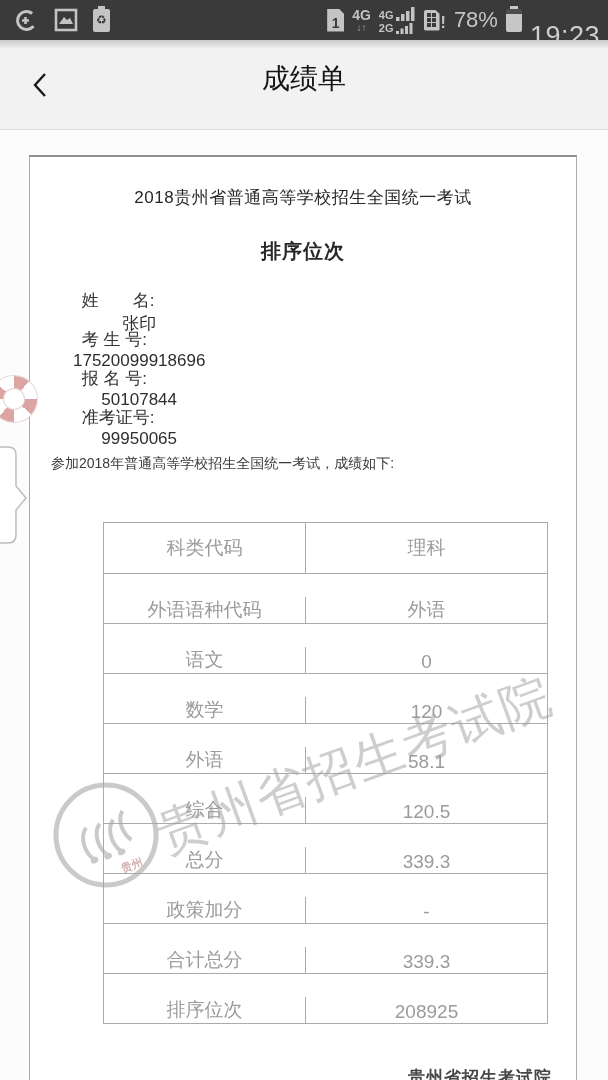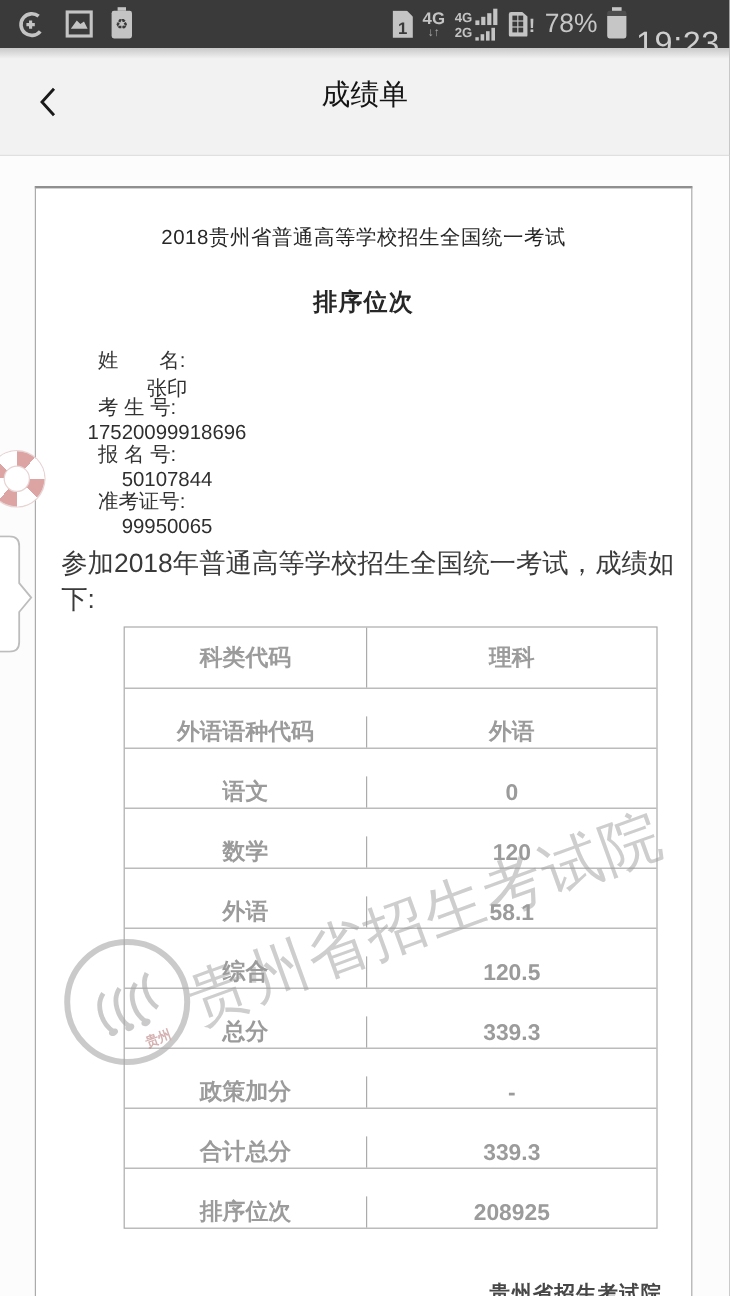--- a/index.html
+++ b/index.html
@@ -43,39 +43,39 @@
 
   
   .nav-bar{ position:absolute; left:0; top:40px; width:608px; height:90px;
             background:#f2f2f2; border-bottom:1px solid #e0e0e0; }
   .nav-bar::before{ content:""; position:absolute; left:0; top:0; width:100%; height:9px;
             background:linear-gradient(to bottom,#c9c9c9,rgba(201,201,201,0)); }
   .back-btn{ position:absolute; left:22px; top:27px; width:36px; height:36px;
              display:flex; align-items:center; justify-content:center; cursor:pointer; }
   .nav-title{ position:absolute; left:0; top:0; width:100%; height:78px;
               display:flex; align-items:center; justify-content:center;
-              font-size:24px; color:#141414; }
+              font-size:28px; color:#141414; }
 
   
   .content{ position:absolute; left:0; top:130px; width:608px; height:950px;
             background:#fcfcfc; overflow:hidden; }
   .card{ position:absolute; left:29px; top:25px; width:548px; height:980px;
          background:#fff; border:1px solid #ababab; border-top:2px solid #8f8f8f; }
   .doc-title{ position:absolute; left:0; top:29px; width:100%; text-align:center;
               font-size:17px; font-weight:normal; color:#272727; letter-spacing:.5px; }
   .doc-subtitle{ position:absolute; left:0; top:81px; width:100%; text-align:center;
               font-size:20px; font-weight:bold; color:#272727; letter-spacing:1px; }
   .fields{ position:absolute; left:21px; top:132px; }
   .field-row{ height:39px; display:flex; align-items:center; font-size:17px; color:#333;flex-direction:column; }
   .field-label{ width:93px; white-space:pre; }
   .field-value{ margin-left:22px; color:#2e2e2e; }
-  .intro{ position:absolute; left:21px; top:298px; font-size:22px; color:#3a3a3a; }
+  .intro{ position:absolute; left:21px; top:298px; font-size:14px; color:#3a3a3a; }
 
   .score-table{ position:absolute; left:73px; top:365px; width:445px;
-                border:1px solid #ababab;font-weight:bold; }
+                border:1px solid #ababab; }
   .t-row{ display:flex; height:50px; }
   .t-row + .t-row{ border-top:1px solid #ababab;align-items:flex-end; }
   .t-label{ width:202px; border-right:1px solid #ababab; display:flex;
             align-items:center; justify-content:center;
             font-size:19px; color:#9b9b9b; }
   .t-value{ flex:1; display:flex; align-items:center; justify-content:center;
             font-size:19px; color:#9b9b9b; }
 
   
   .watermark{ position:absolute; left:325px; top:608px; transform:translate(-50%,-50%) rotate(-20deg);

